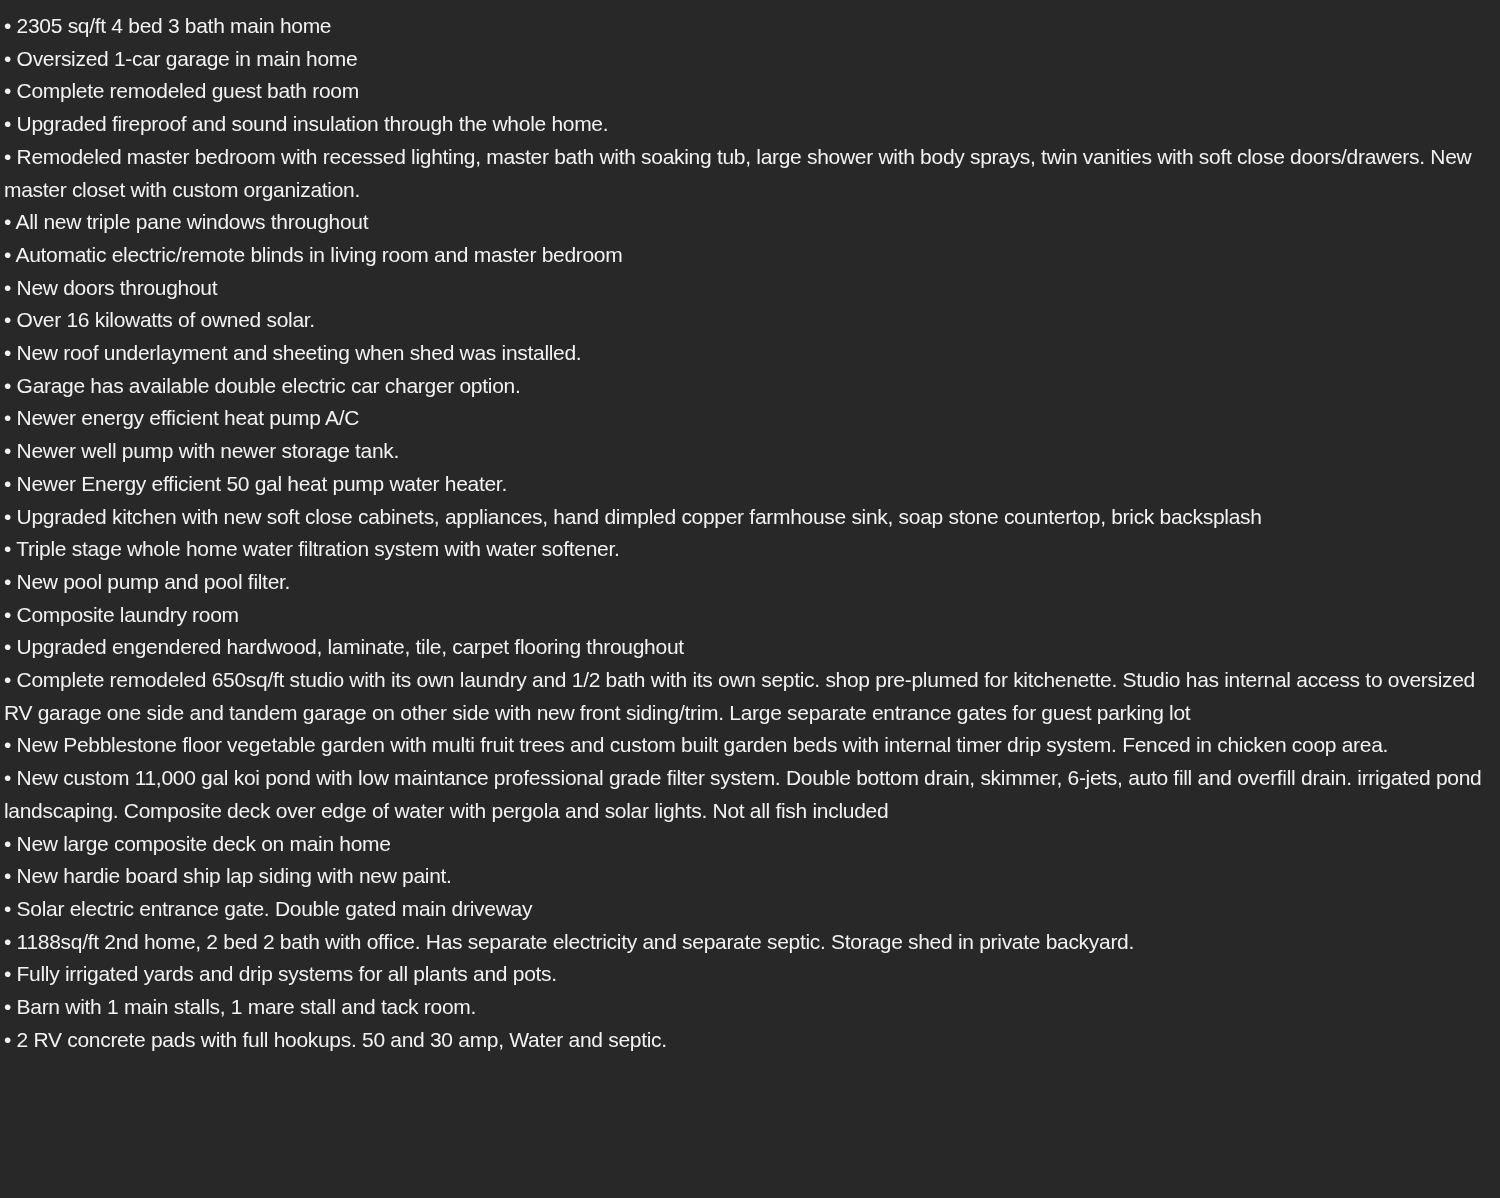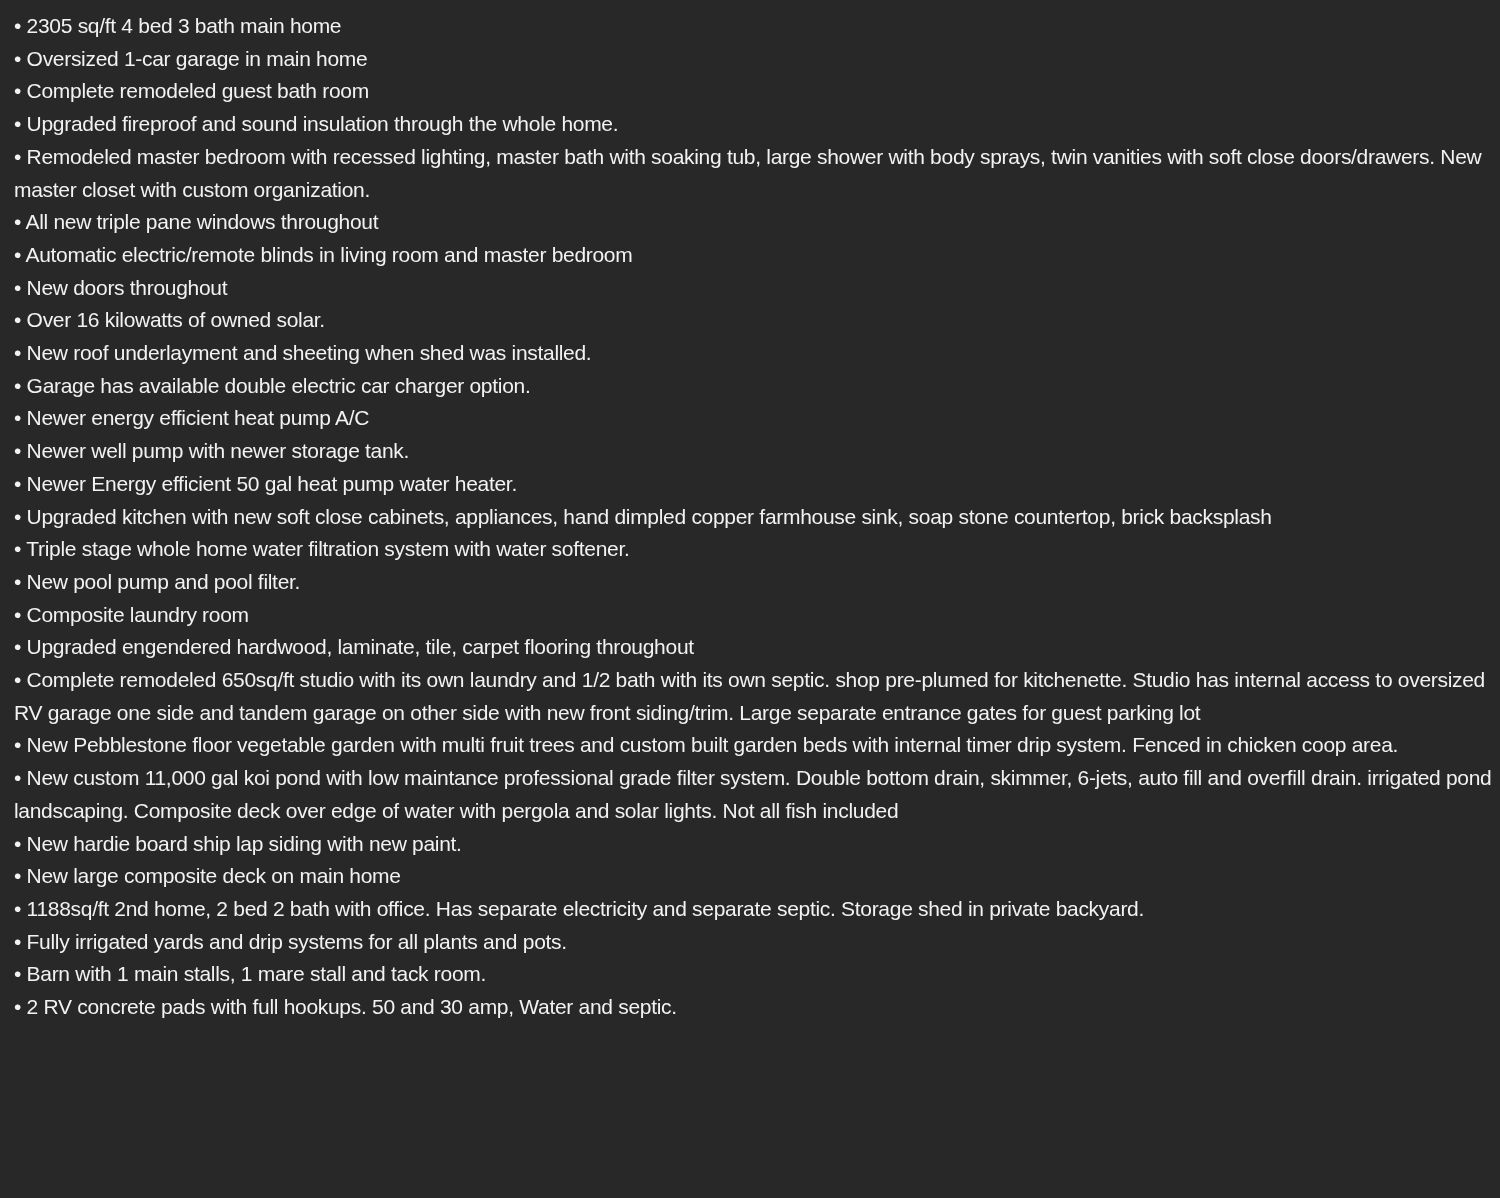--- a/index.html
+++ b/index.html
@@ -9,21 +9,21 @@
   body {
     width: 1500px;
     height: 1198px;
     background: #282828;
     overflow: hidden;
   }
   .doc {
     box-sizing: border-box;
     width: 1500px;
     height: 1198px;
-    padding: 10px 8px 0 14px;
+    padding: 10px 8px 0 4px;
     font-family: "Liberation Sans", sans-serif;
     font-size: 21px;
     line-height: 32.7px;
     letter-spacing: -0.3px;
     color: #f2f2f2;
   }
   .feature-item {
     margin: 0;
   }
   .bullet {
@@ -52,19 +52,20 @@
     <div class="feature-item"><span class="bullet">• </span><span class="feature-text">Newer well pump with newer storage tank.</span></div>
     <div class="feature-item"><span class="bullet">• </span><span class="feature-text">Newer Energy efficient 50 gal heat pump water heater.</span></div>
     <div class="feature-item"><span class="bullet">• </span><span class="feature-text">Upgraded kitchen with new soft close cabinets, appliances, hand dimpled copper farmhouse sink, soap stone countertop, brick backsplash</span></div>
     <div class="feature-item"><span class="bullet">• </span><span class="feature-text">Triple stage whole home water filtration system with water softener.</span></div>
     <div class="feature-item"><span class="bullet">• </span><span class="feature-text">New pool pump and pool filter.</span></div>
     <div class="feature-item"><span class="bullet">• </span><span class="feature-text">Composite laundry room</span></div>
     <div class="feature-item"><span class="bullet">• </span><span class="feature-text">Upgraded engendered hardwood, laminate, tile, carpet flooring throughout</span></div>
     <div class="feature-item"><span class="bullet">• </span><span class="feature-text">Complete remodeled 650sq/ft studio with its own laundry and 1/2 bath with its own septic. shop pre-plumed for kitchenette. Studio has internal access to oversized RV garage one side and tandem garage on other side with new front siding/trim. Large separate entrance gates for guest parking lot</span></div>
     <div class="feature-item"><span class="bullet">• </span><span class="feature-text">New Pebblestone floor vegetable garden with multi fruit trees and custom built garden beds with internal timer drip system. Fenced in chicken coop area.</span></div>
     <div class="feature-item"><span class="bullet">• </span><span class="feature-text">New custom 11,000 gal koi pond with low maintance professional grade filter system. Double bottom drain, skimmer, 6-jets, auto fill and overfill drain. irrigated pond landscaping. Composite deck over edge of water with pergola and solar lights. Not all fish included</span></div>
+    <div class="feature-item"><span class="bullet">• </span><span class="feature-text">New large composite deck on main home</span></div>
     <div class="feature-item"><span class="bullet">• </span><span class="feature-text">New hardie board ship lap siding with new paint.</span></div>
-    <div class="feature-item"><span class="bullet">• </span><span class="feature-text">New large composite deck on main home</span></div>
+    <div class="feature-item"><span class="bullet">• </span><span class="feature-text">Solar electric entrance gate. Double gated main driveway</span></div>
     <div class="feature-item"><span class="bullet">• </span><span class="feature-text">1188sq/ft 2nd home, 2 bed 2 bath with office. Has separate electricity and separate septic. Storage shed in private backyard.</span></div>
     <div class="feature-item"><span class="bullet">• </span><span class="feature-text">Fully irrigated yards and drip systems for all plants and pots.</span></div>
     <div class="feature-item"><span class="bullet">• </span><span class="feature-text">Barn with 1 main stalls, 1 mare stall and tack room.</span></div>
     <div class="feature-item"><span class="bullet">• </span><span class="feature-text">2 RV concrete pads with full hookups. 50 and 30 amp, Water and septic.</span></div>
   </div>
 
 </body></html>

